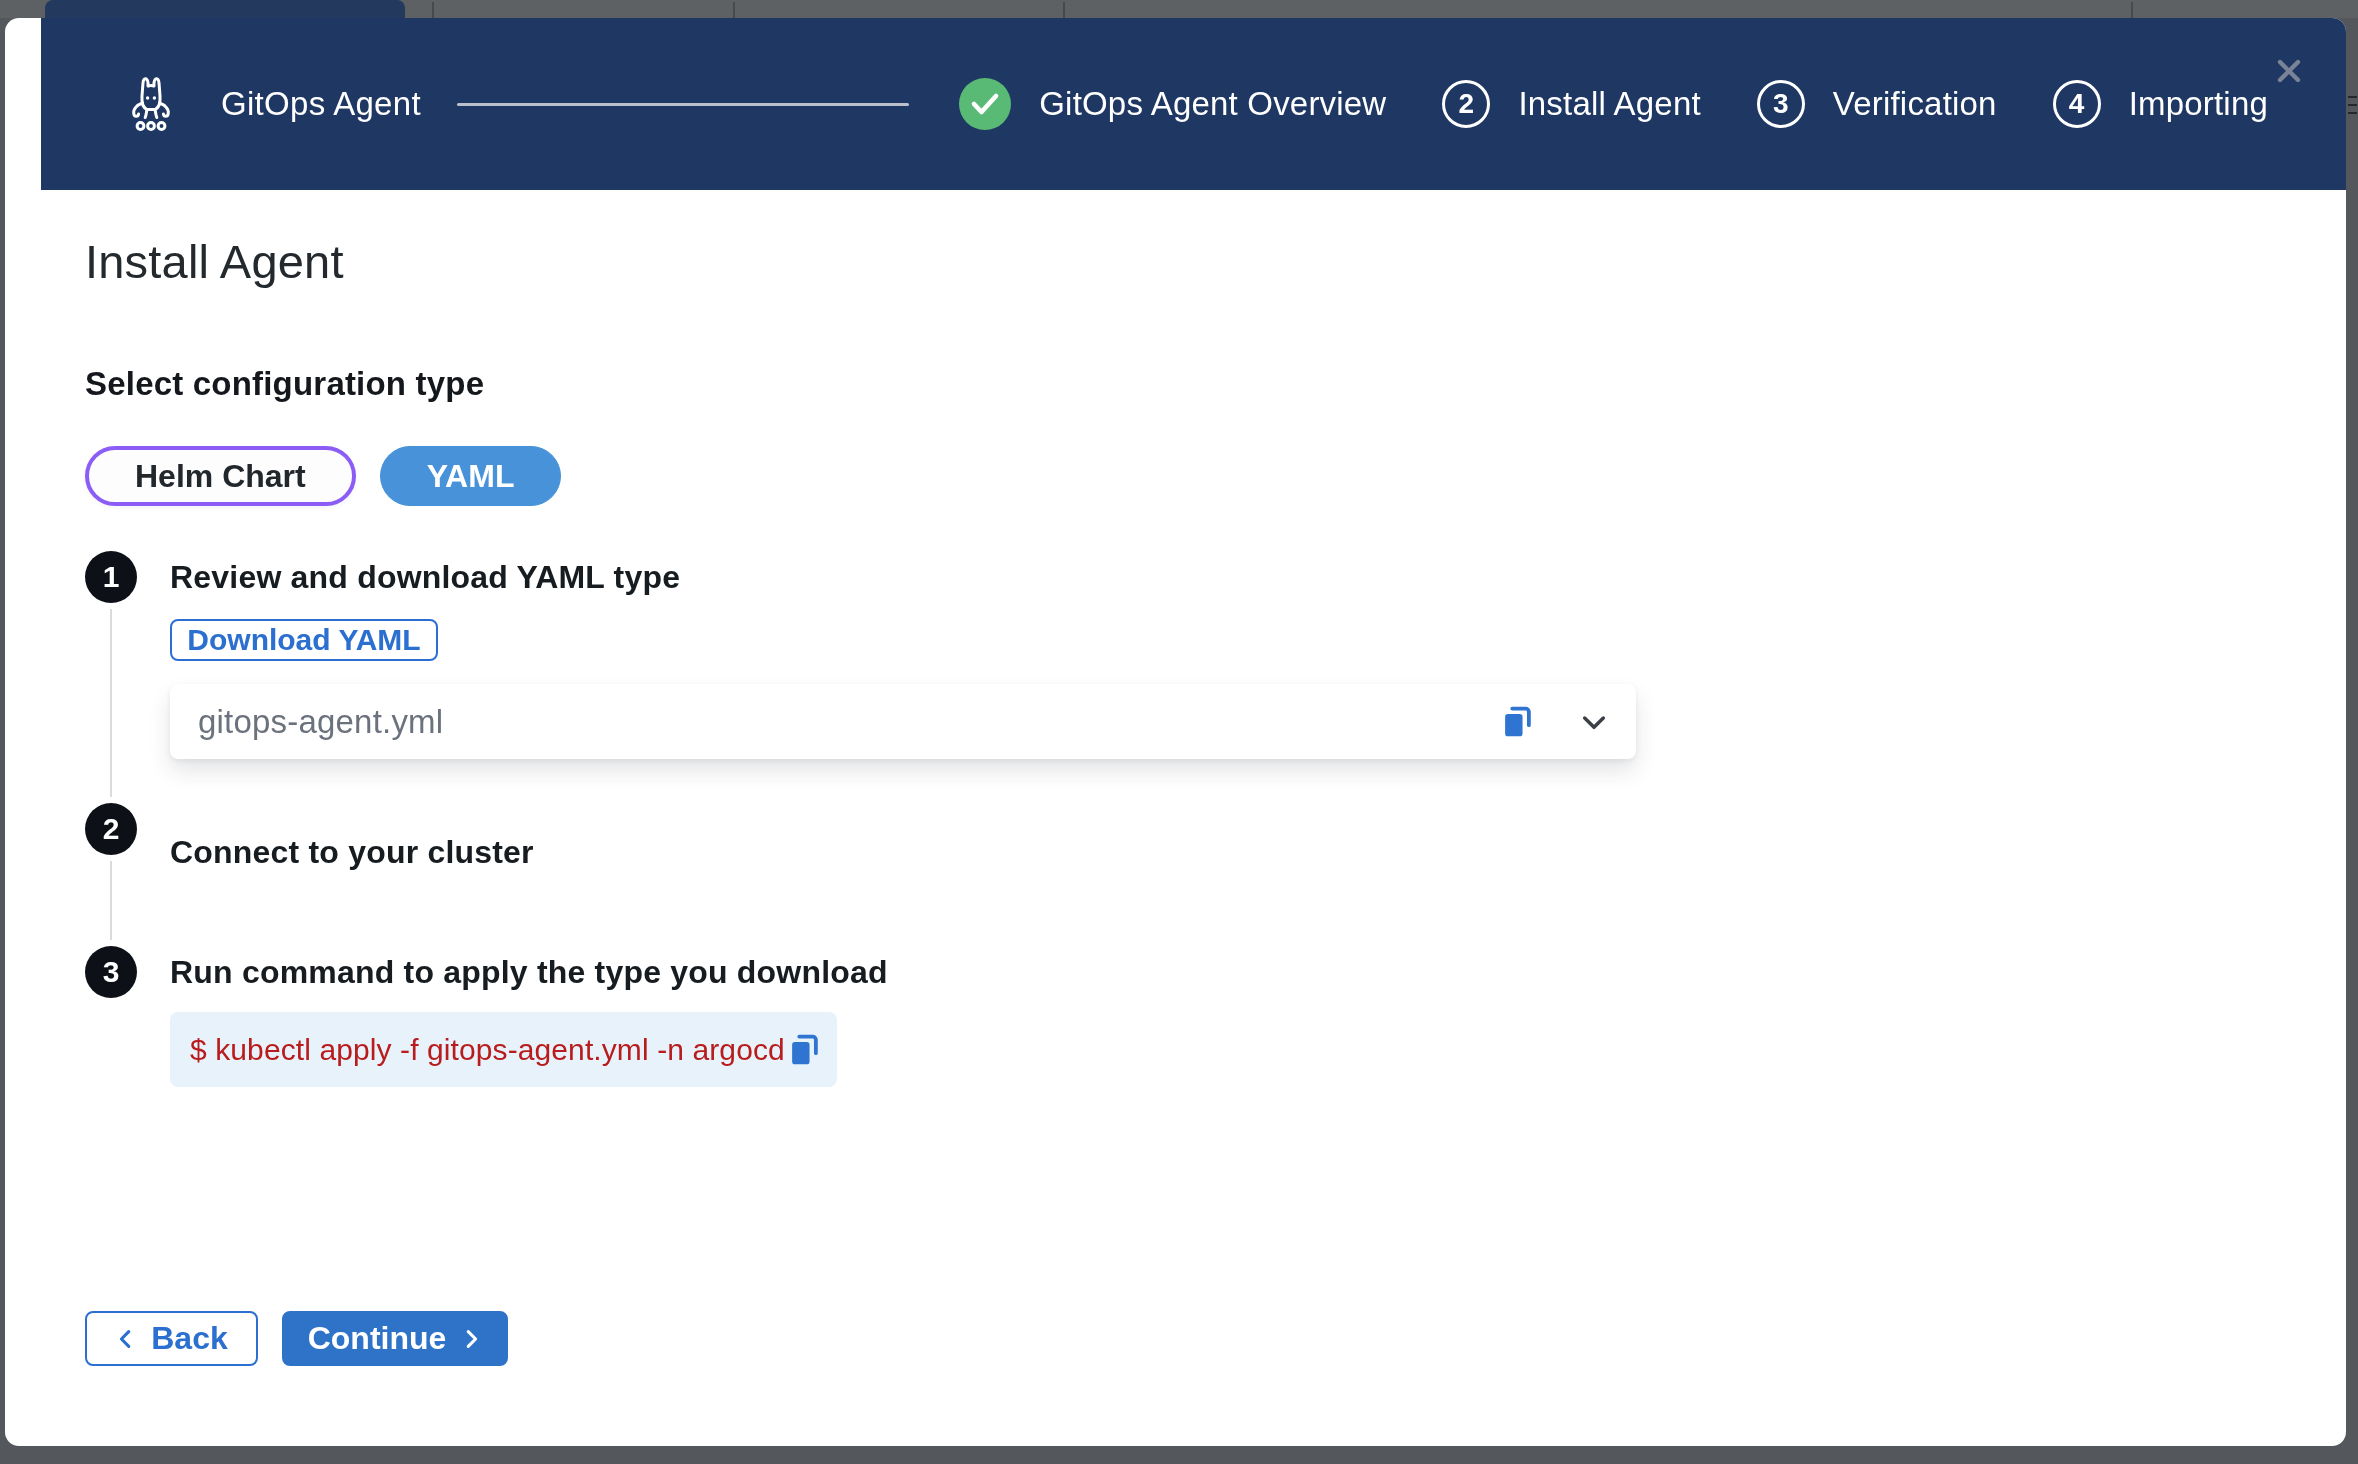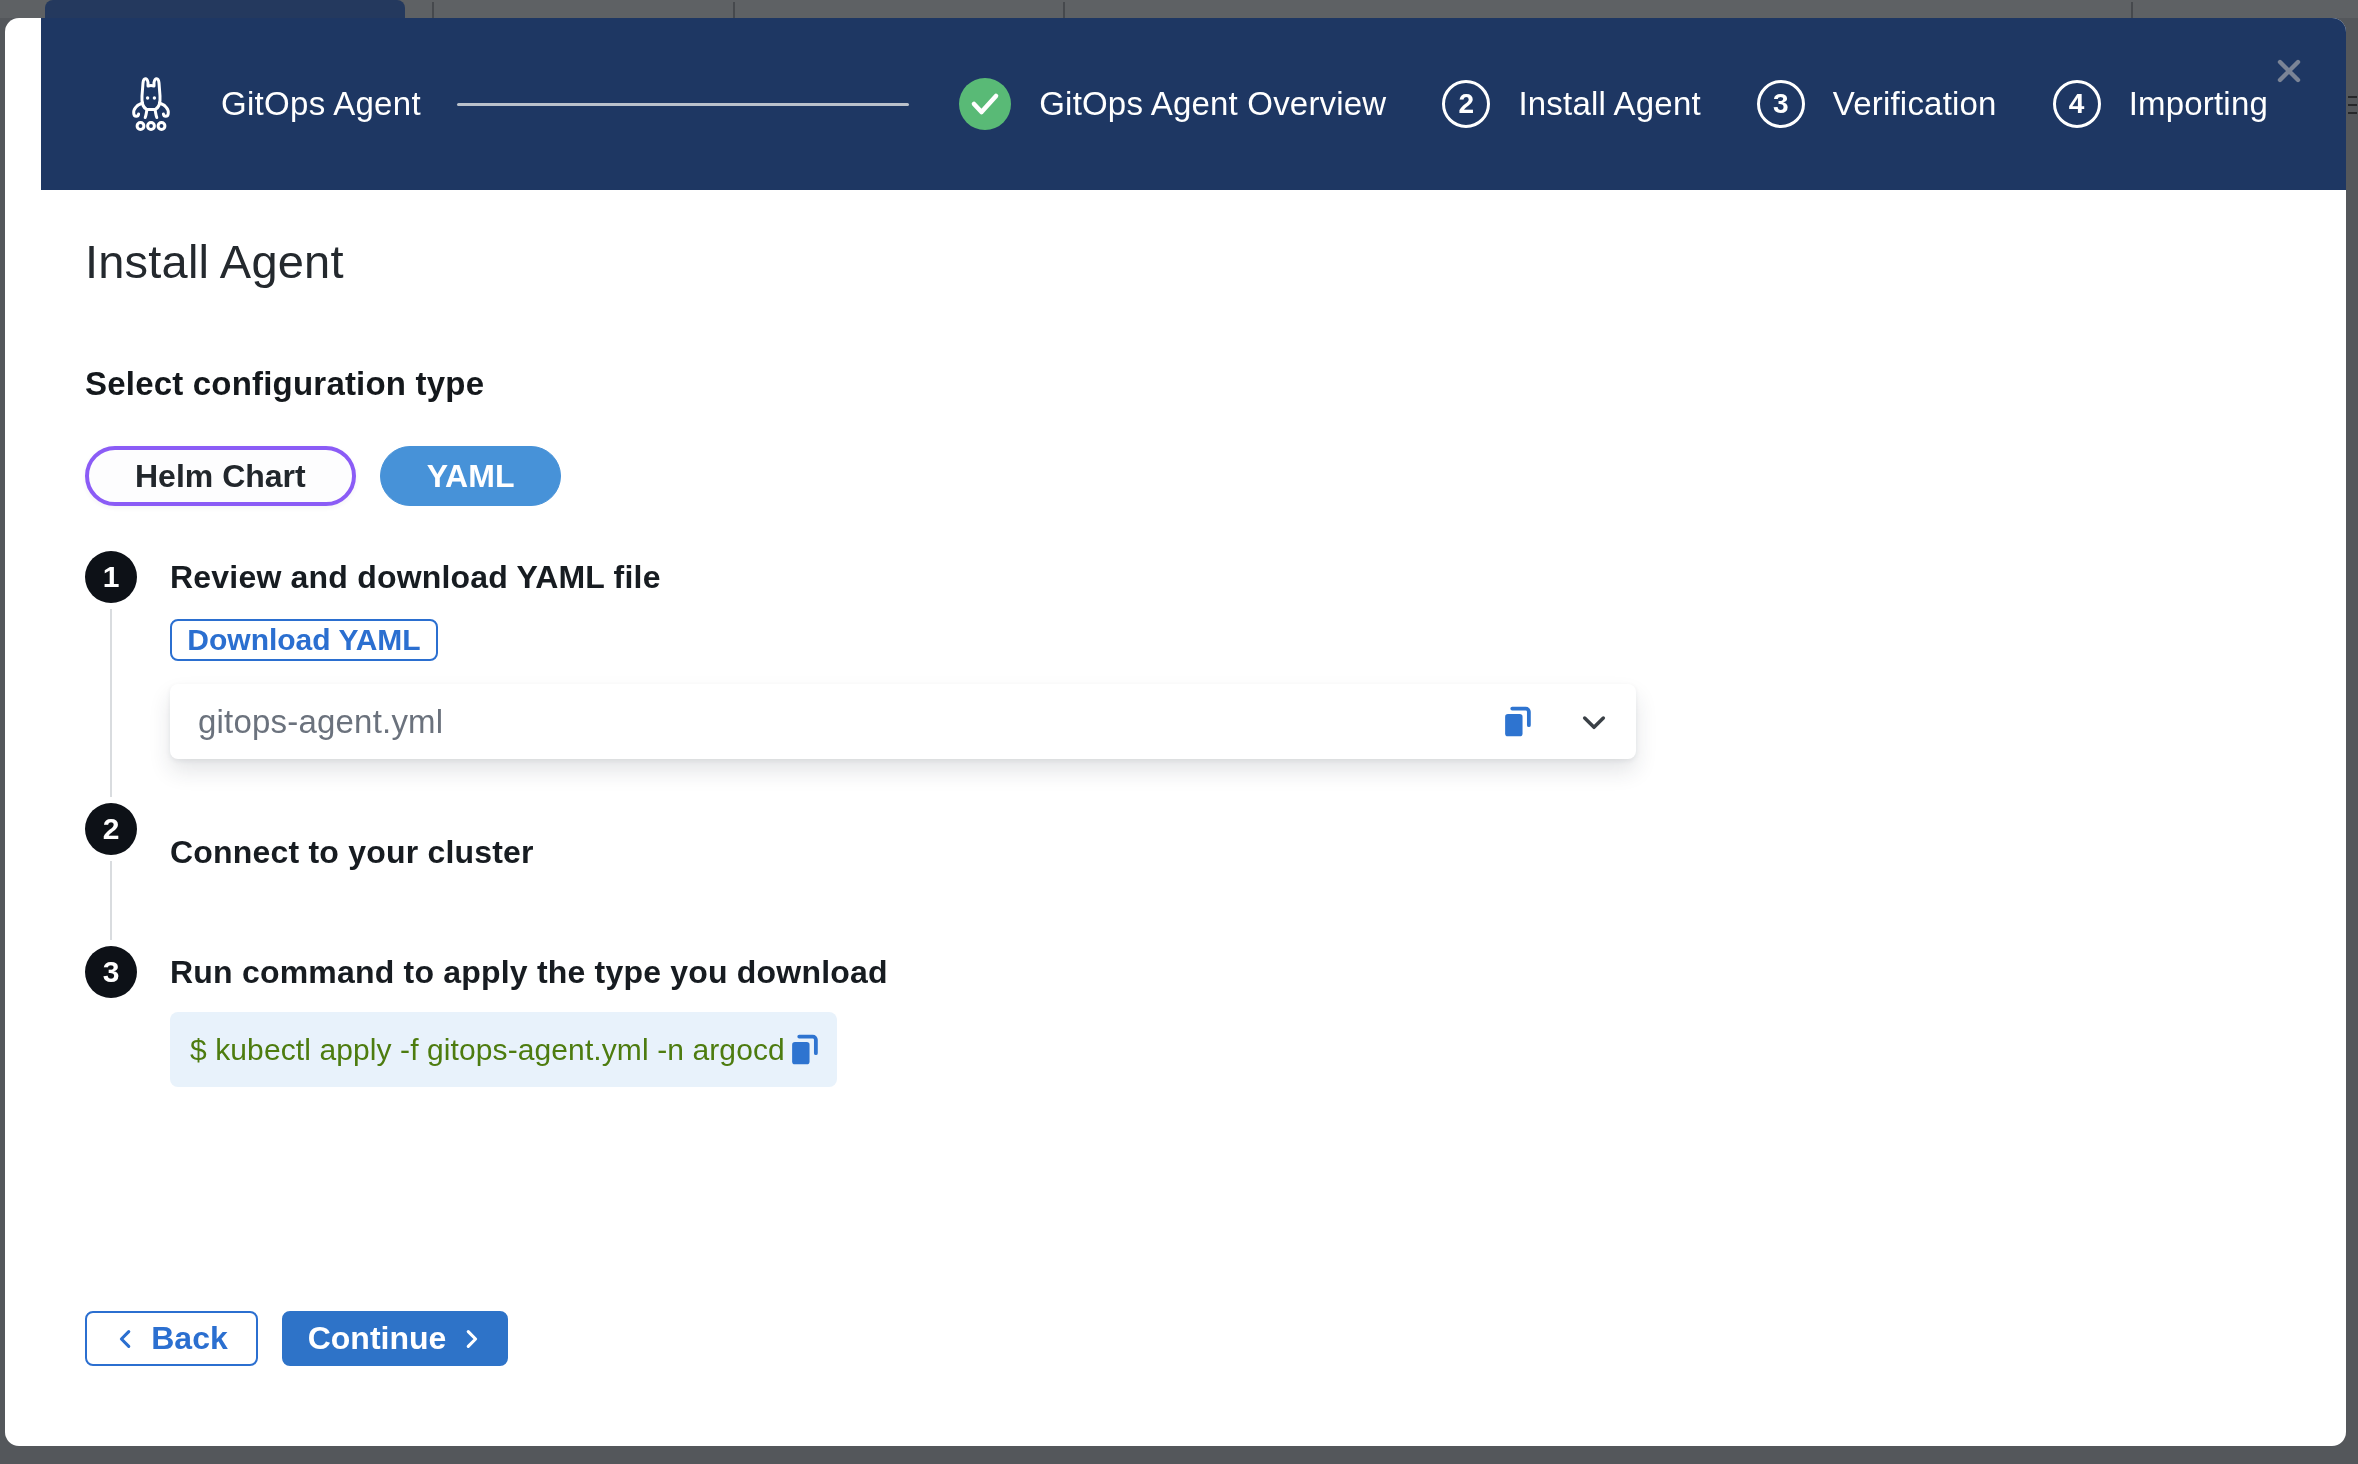--- a/index.html
+++ b/index.html
@@ -82,21 +82,21 @@
   }
   .file-name{flex:1 1 auto;font-size:33px;color:#6b727d;letter-spacing:.2px;}
   .copy-ic{width:38px;height:38px;flex:0 0 auto;cursor:pointer;}
   .file-bar .copy-ic{margin-right:42px;}
   .dd-chev{width:32px;height:32px;flex:0 0 auto;cursor:pointer;}
   .cmd-box{
     margin-top:14px;width:667px;height:75px;box-sizing:border-box;
     background:#e8f2fb;border-radius:8px;
     display:flex;align-items:center;padding:0 26px 0 20px;
   }
-  .cmd-text{flex:1 1 auto;font-size:30px;color:#4d7c0f;white-space:nowrap;letter-spacing:.1px;}
+  .cmd-text{flex:1 1 auto;font-size:30px;color:#b91c1c;white-space:nowrap;letter-spacing:.1px;}
   
   .footer{display:flex;gap:24px;margin-top:224px;padding-bottom:60px;}
   .btn{height:55px;border-radius:8px;box-sizing:border-box;display:flex;align-items:center;justify-content:center;gap:14px;
        font-size:32px;font-weight:700;cursor:pointer;font-family:"Liberation Sans","DejaVu Sans",sans-serif;}
   .btn-back{width:173px;background:#ffffff;border:2px solid #2b6fd0;color:#2b6fd0;}
   .btn-continue{width:226px;background:#2e73c8;border:2px solid #2e73c8;color:#ffffff;}
   .chev-svg{width:22px;height:22px;}
 </style>
 </head>
 <body>
@@ -172,21 +172,21 @@
       <div class="pill selected">YAML</div>
     </div>
 
     <div class="steps">
 
       <div class="step step1 has-line">
         <div class="rail">
           <div class="num-circ">1</div>
         </div>
         <div class="step-body">
-          <div class="step-title">Review and download YAML file</div>
+          <div class="step-title">Review and download YAML type</div>
           <button class="dl-btn">Download YAML</button>
           <div class="file-bar">
             <span class="file-name">gitops-agent.yml</span>
             <svg class="copy-ic" viewBox="0 0 24 24">
               <path d="M9 3.5 h8.5 a2 2 0 0 1 2 2 V14" fill="none" stroke="#2e74d0" stroke-width="2.4" stroke-linecap="round"></path>
               <rect x="4.5" y="7" width="11" height="14" rx="1.8" fill="#2e74d0"></rect>
             </svg>
             <svg class="dd-chev" viewBox="0 0 24 24" fill="none" stroke="#3a4046" stroke-width="2.6" stroke-linecap="round" stroke-linejoin="round">
               <path d="M5 9 L12 16 L19 9"></path>
             </svg>

